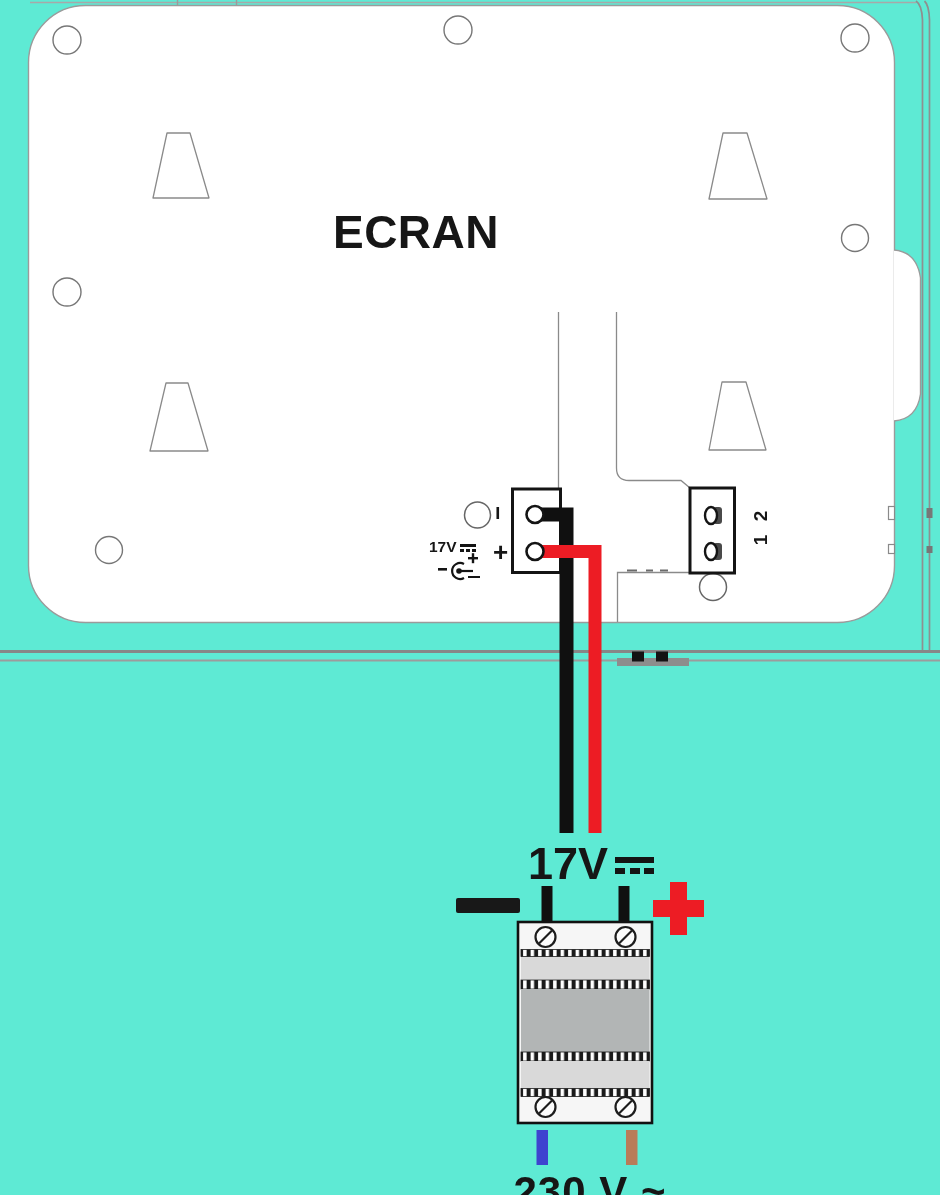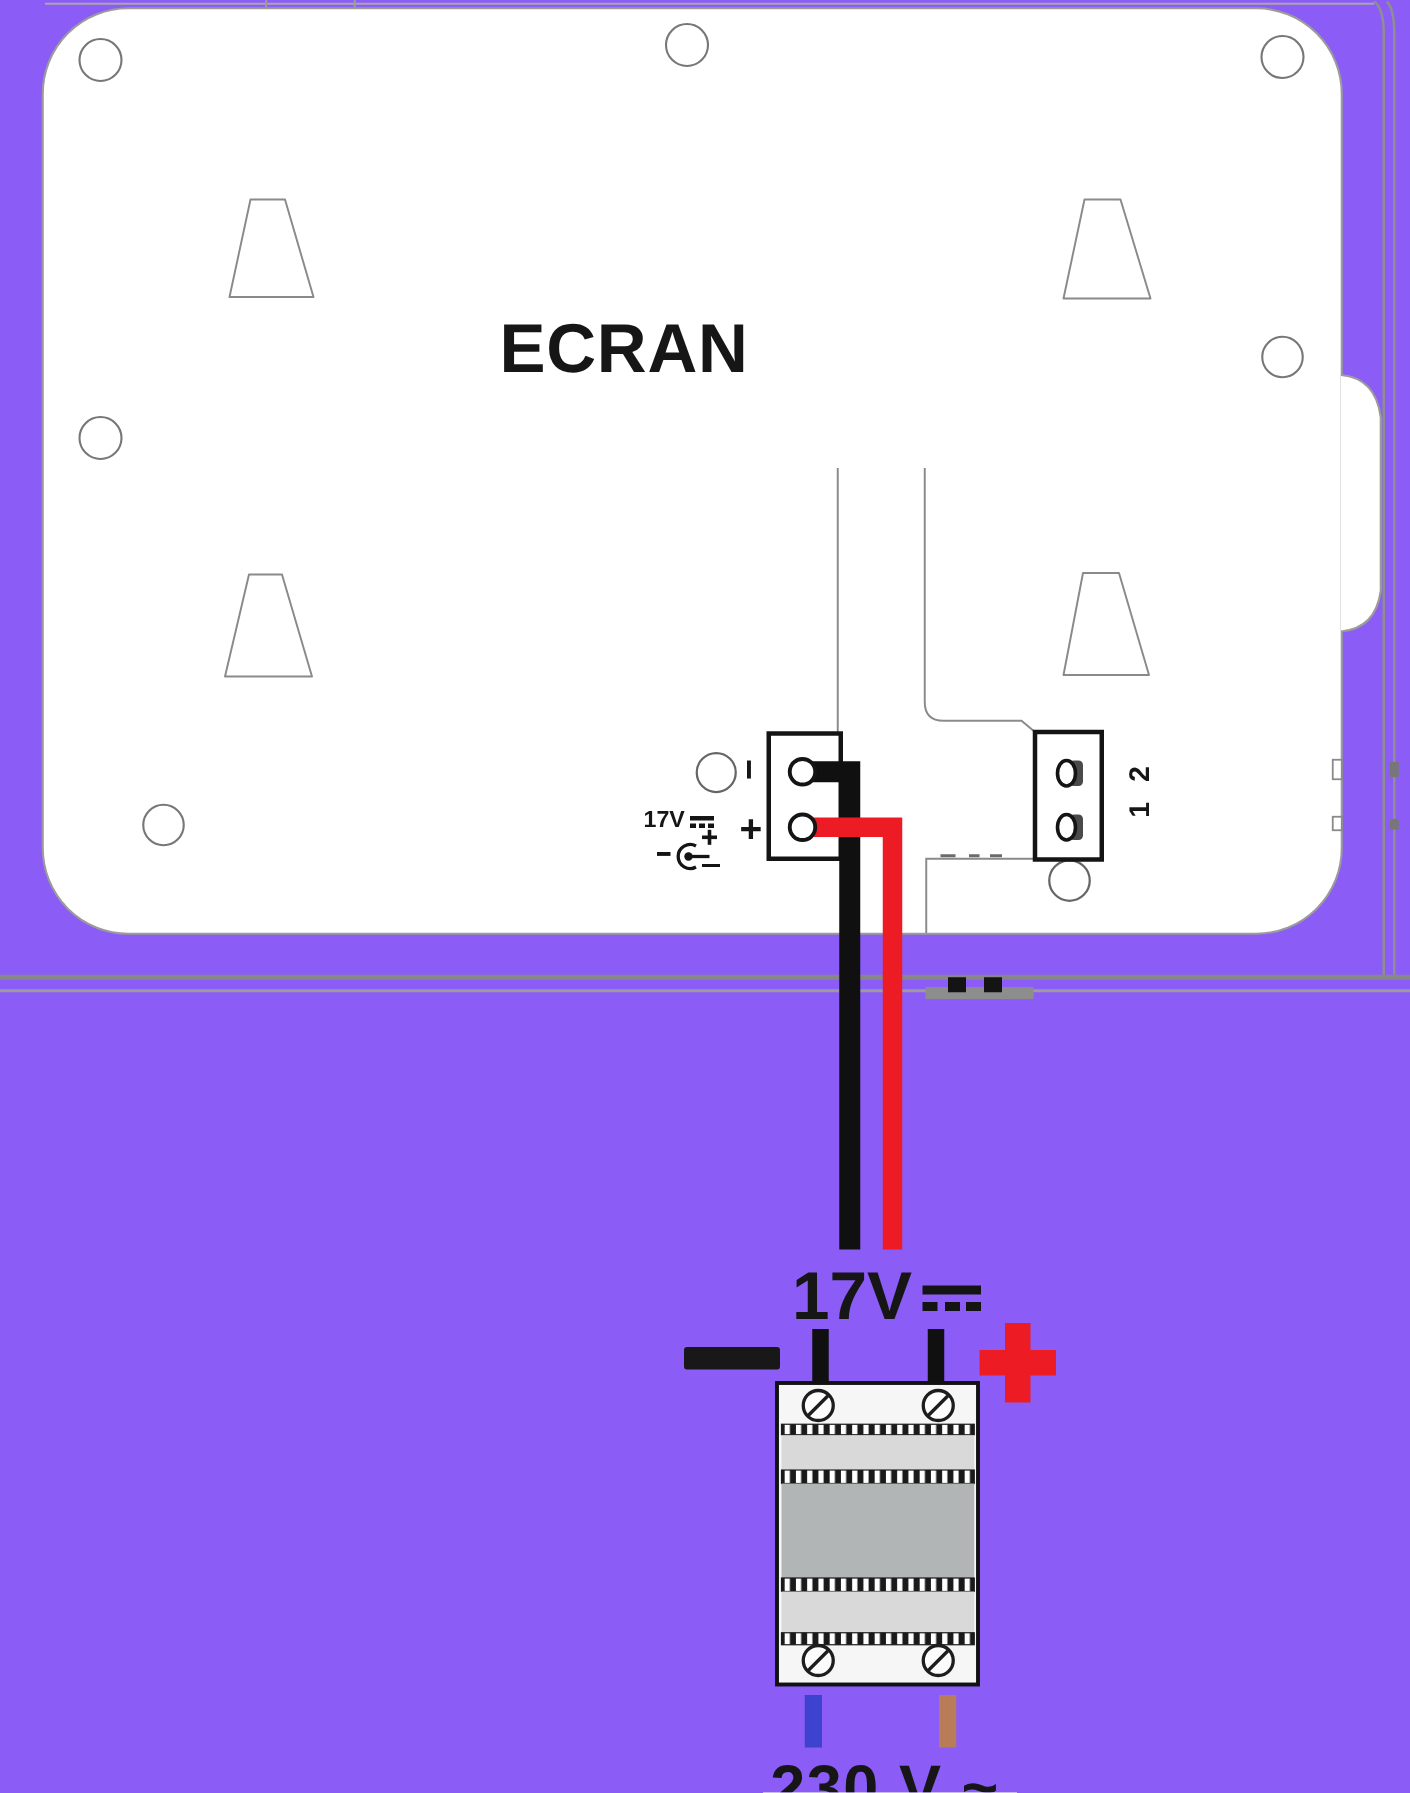--- a/index.html
+++ b/index.html
@@ -1,17 +1,17 @@
 <!DOCTYPE html>
 <html><head>
 <meta charset="utf-8">
 <style>
   html,body{margin:0;padding:0;background:#fff;}
   .stage{
-    position:relative;width:940px;height:1195px;background:#8b5cf6;
+    position:relative;width:940px;height:1195px;background:#5eead4;
     overflow:hidden;font-family:"Liberation Sans",sans-serif;
   }
   .stage svg{position:absolute;left:0;top:0;}
   .txt{position:absolute;color:#161616;white-space:nowrap;}
   .ecran{left:332px;top:205px;width:168px;text-align:center;
          font-size:46px;font-weight:700;letter-spacing:.5px;}
   .lbl-17v-sm{left:429px;top:538px;display:flex;align-items:center;gap:3px;
               font-size:15.5px;font-weight:700;}
   .term-minus{left:488px;top:502px;width:20px;height:22px;display:flex;
               align-items:center;justify-content:center;font-size:24px;font-weight:900;

